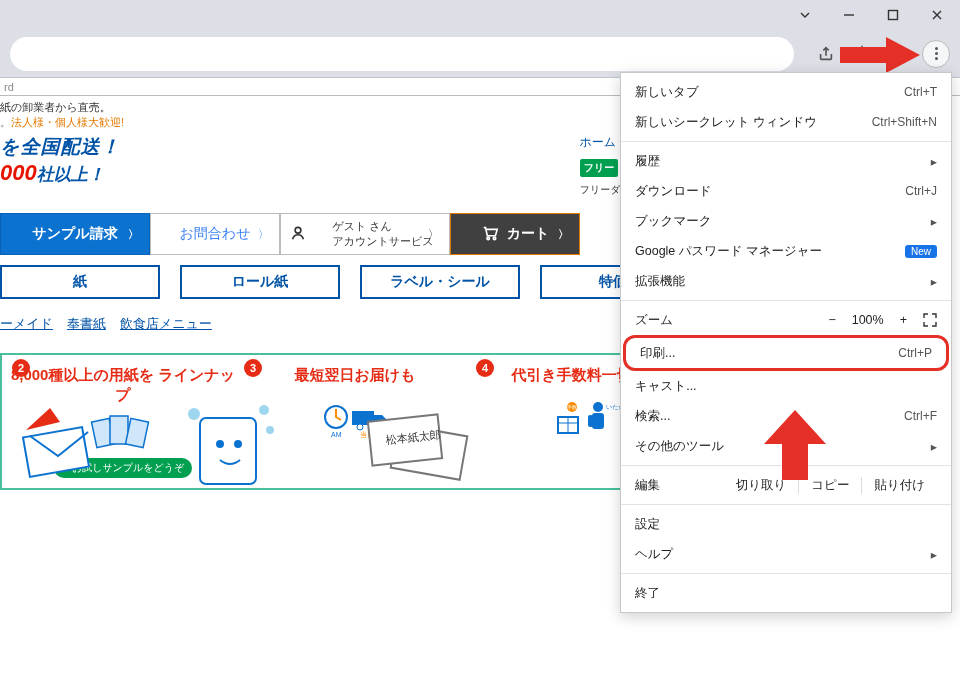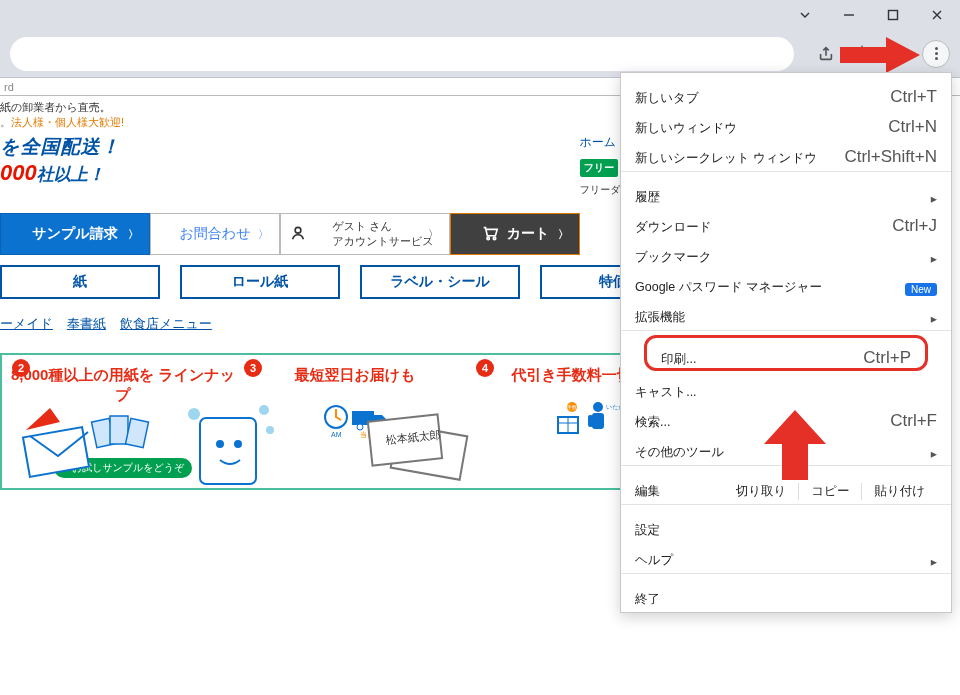--- a/index.html
+++ b/index.html
@@ -84,32 +84,32 @@
   .feat .art svg{ width:70px; height:46px; }
   .featlink{ margin-top:4px; display:inline-flex; align-items:center; gap:4px; background:#00a050; color:#fff; font-size:10px; padding:3px 8px; border-radius:10px;}
   .featlink.orange{ background:#fd8c00;}
   .featlink::before{content:"▶"; font-size:8px;}
 
   .bottomart { position:absolute; bottom:0; left:0; right:0; height:120px; display:flex; gap:80px; padding:0 20px; align-items:flex-end;}
   .bottomart svg{ height:90px;}
 
   
   .chromemenu { position:absolute; right:8px; top:72px; width:332px; background:#fff; border:1px solid #c8c8c8; box-shadow:0 4px 14px rgba(0,0,0,.18); z-index:60; font-size:12.5px; padding:4px 0;}
-  .mrow{ display:flex; align-items:flex-end; height:30px; padding:0 14px; color:#222; position:relative;gap:24px;}
-  .mrow .sc{ margin-left:auto; color:#555; font-size:17px;}
+  .mrow{ display:flex; align-items:center; height:30px; padding:0 14px; color:#222; position:relative;gap:24px;}
+  .mrow .sc{ margin-left:auto; color:#555; font-size:12px;}
   .mrow .sub{ margin-left:auto; color:#555;}
   .mrow .newb{ background:#1973e8; color:#fff; font-size:10px; padding:1px 6px; border-radius:3px; margin-left:auto;}
   .msep{ height:1px; background:#e3e3e3; margin:4px 0;}
   .mrow.zoom .zctrl{ margin-left:auto; display:flex; align-items:center; gap:16px;}
   .mrow.zoom .zctrl span{ color:#222;}
   .mrow.zoom .fs{ width:14px; height:14px;}
   .mrow.edit .edbtns{ margin-left:auto; display:flex;}
   .mrow.edit .edbtns span{ padding:0 12px; border-left:1px solid #ddd;}
   .mrow.edit .edbtns span:first-child{border-left:none;}
-  .print-hi{ border:3px solid #e53028; border-radius:12px; margin:0 23px;}
+  .print-hi{ border:3px solid #e53028; border-radius:12px; margin:0 2px;}
   .arrow-up{ position:absolute; left:760px; top:410px; width:70px; height:70px; z-index:70;}
   .arrow-up svg{ width:100%; height:100%; fill:#e53028;}
 </style>
 </head>
 <body>
 
 <div class="titlebar">
   <div class="win-btn">
       <svg viewBox="0 0 12 12">
         <path d="M2 4l4 4 4-4"></path>
@@ -371,24 +371,20 @@
   </div>
 
 </div>
 
 <div class="chromemenu">
   <div class="mrow">
       <span>新しいタブ</span>
       <span class="sc">Ctrl+T</span>
     </div>
   <div class="mrow">
-      <span>新しいウィンドウ</span>
-      <span class="sc">Ctrl+N</span>
-    </div>
-  <div class="mrow">
       <span>新しいシークレット ウィンドウ</span>
       <span class="sc">Ctrl+Shift+N</span>
     </div>
   <div class="msep"></div>
   <div class="mrow">
       <span>履歴</span>
       <span class="sub">▸</span>
     </div>
   <div class="mrow">
       <span>ダウンロード</span>
@@ -400,20 +396,31 @@
     </div>
   <div class="mrow">
       <span>Google パスワード マネージャー</span>
       <span class="newb">New</span>
     </div>
   <div class="mrow">
       <span>拡張機能</span>
       <span class="sub">▸</span>
     </div>
   <div class="msep"></div>
+  <div class="mrow zoom">
+    <span>ズーム</span>
+    <div class="zctrl">
+      <span>−</span>
+      <span>100%</span>
+      <span>+</span>
+      <svg class="fs" viewBox="0 0 14 14" stroke="#333" fill="none" stroke-width="1.4">
+          <path d="M1 5V1h4M13 5V1H9M1 9v4h4M13 9v4H9"></path>
+        </svg>
+    </div>
+  </div>
   <div class="print-hi">
     <div class="mrow">
         <span>印刷...</span>
         <span class="sc">Ctrl+P</span>
       </div>
   </div>
   <div class="mrow">
       <span>キャスト...</span>
     </div>
   <div class="mrow">

